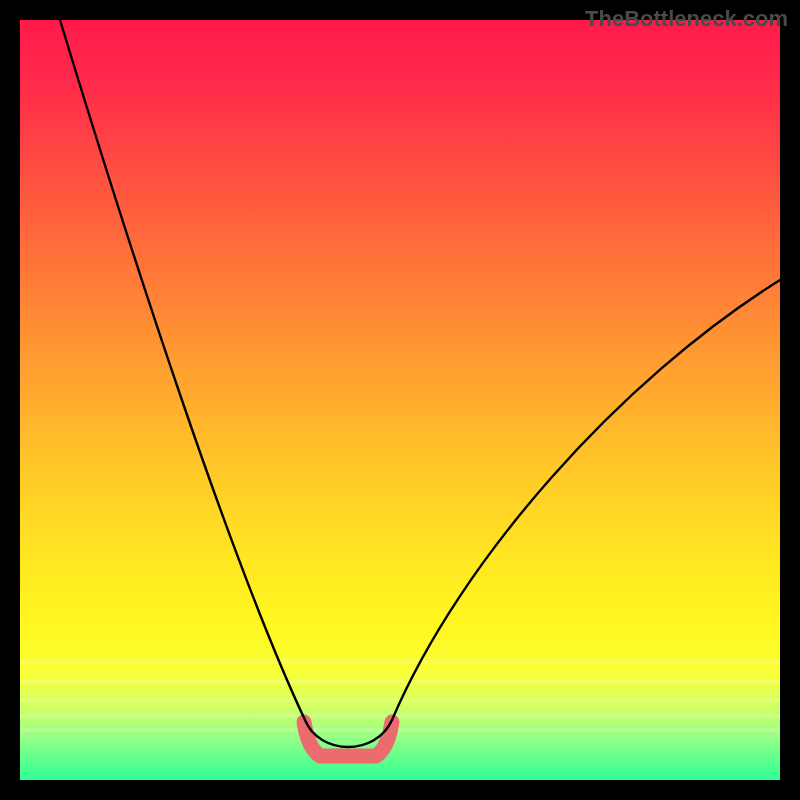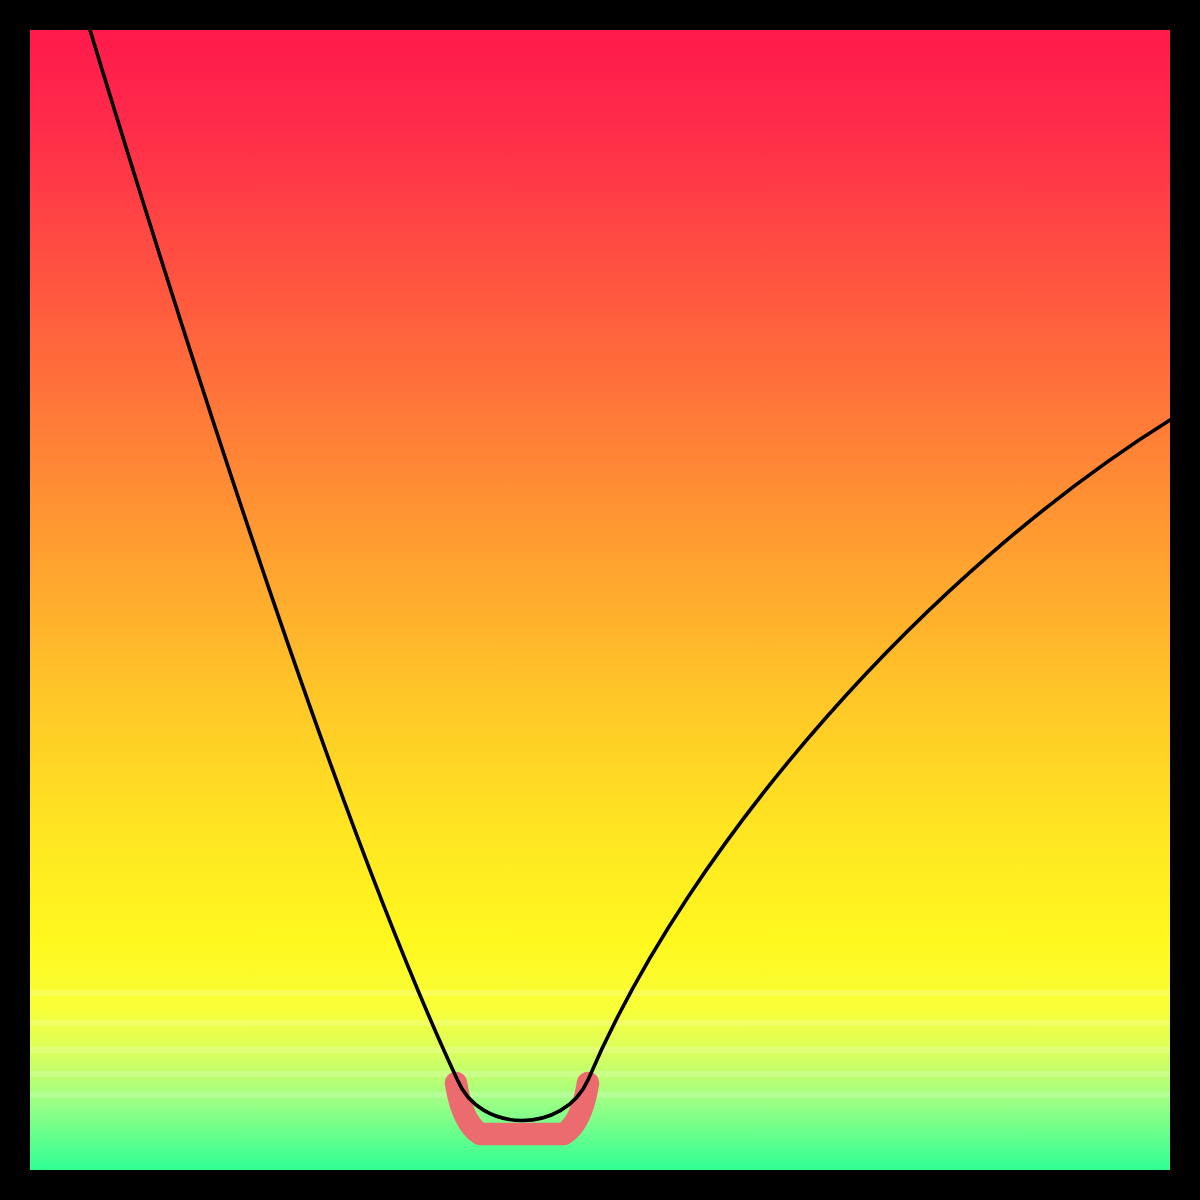--- a/index.html
+++ b/index.html
@@ -65,20 +65,21 @@
     width: 760px;
     height: 760px;
     overflow: visible;
   }
 </style>
 </head>
 <body>
 
 <div class="stage">
 
+  <div class="watermark">TheBottleneck.com</div>
 
   <div class="plot">
 
     <div class="band" style="top:640px;background:#fff;"></div>
     <div class="band" style="top:660px;background:#fff;"></div>
     <div class="band" style="top:678px;background:#fff;"></div>
     <div class="band" style="top:694px;background:#fff;"></div>
     <div class="band" style="top:708px;background:#fff;"></div>
 
     <svg class="curve" viewBox="0 0 760 760" preserveAspectRatio="none">

